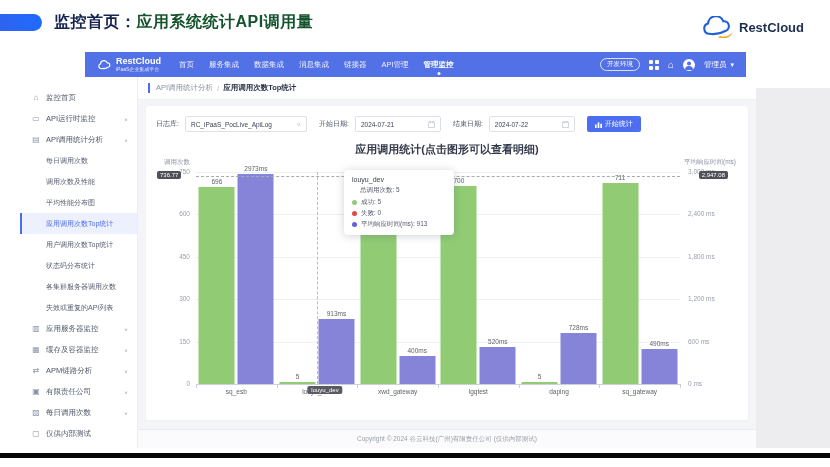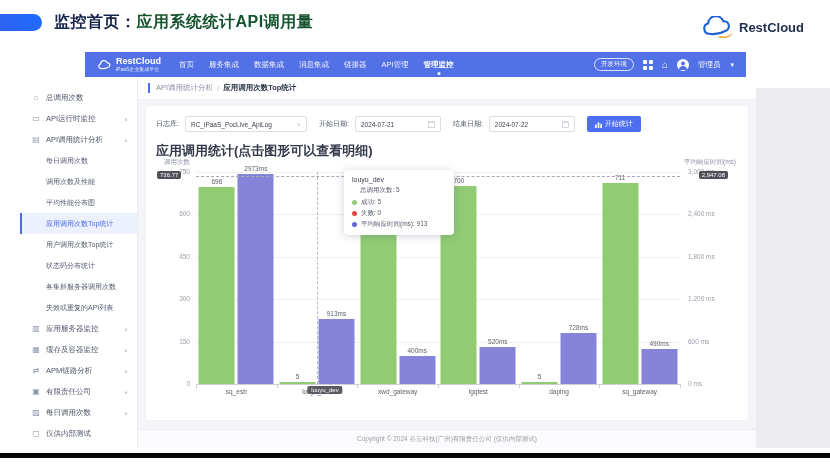--- a/index.html
+++ b/index.html
@@ -21,21 +21,21 @@
   .nav-brand .nb-name{font-size:9px;font-weight:bold;line-height:9px;}
   .nav-brand .nb-sub{font-size:5px;line-height:6px;opacity:.85;}
   .nav-menu{display:flex;align-items:center;gap:15px;margin-left:8px;}
   .nav-item{position:relative;font-size:7.5px;cursor:pointer;white-space:nowrap;opacity:.92;}
   .nav-item.active{font-weight:bold;opacity:1;}
   .nav-dot{position:absolute;left:50%;bottom:-5px;width:3px;height:3px;border-radius:50%;background:#fff;transform:translateX(-50%);}
   .nav-right{margin-left:auto;display:flex;align-items:center;gap:9px;padding-right:12px;}
   .env-pill{font-size:6.5px;border:1px solid rgba(255,255,255,.8);border-radius:8px;padding:1px 6px;}
   .icon-home{font-size:10px;line-height:10px;}
   .avatar{width:12px;height:12px;border-radius:50%;background:#fff;display:flex;align-items:center;justify-content:center;overflow:hidden;}
-  .user{display:flex;align-items:center;gap:10px;font-size:7.5px;}
+  .user{display:flex;align-items:center;gap:4px;font-size:7.5px;}
   .caret{font-size:7px;}
 
   
   .app-body{position:absolute;left:20px;top:77px;width:736px;height:371px;display:flex;background:#f4f5f8;}
   .right-gutter{position:absolute;left:756px;top:88px;width:74px;height:360px;background:#ededf0;}
 
   
   .sidebar{width:118px;background:#fff;border-right:1px solid #ededf0;padding-top:10px;box-sizing:border-box;}
   .sb-item{display:flex;align-items:center;height:21px;font-size:7.5px;color:#4d5567;cursor:pointer;padding-left:10px;box-sizing:border-box;}
   .sb-item.lvl2{padding-left:26px;font-size:7px;color:#555d6f;}
@@ -57,21 +57,21 @@
   .filters{display:flex;align-items:center;gap:6px;height:20px;}
   .f-label{font-size:7px;color:#4d5567;white-space:nowrap;}
   .f-box{display:flex;align-items:center;justify-content:space-between;height:16px;border:1px solid #dcdfe6;border-radius:2px;
          background:#fff;font-size:6.5px;color:#3e4455;padding:0 5px;box-sizing:border-box;}
   .f-select{width:122px;margin-right:6px;}
   .f-date{width:86px;margin-right:6px;}
   .f-chev{color:#b4bac6;font-size:6px;transform:scaleY(.8);}
   .btn{display:flex;align-items:center;gap:3px;height:16px;background:#4e6ef2;color:#fff;border-radius:2px;
        font-size:7px;padding:0 8px;cursor:pointer;border:none;}
 
-  .chart-title{text-align:left;font-size:13px;font-weight:bold;color:#33394a;margin-top:8px;height:12px;}
+  .chart-title{text-align:center;font-size:11px;font-weight:bold;color:#33394a;margin-top:8px;height:12px;}
 
   
   .chart{position:relative;height:256px;margin-top:2px;}
   .axis-name{position:absolute;top:2px;font-size:6.5px;color:#8b92a3;}
   .axis-name.left{left:8px;} .axis-name.right{right:2px;}
   .plot{position:absolute;left:40px;right:58px;top:16px;height:212px;border-bottom:1px solid #ccd0d9;}
   .gridline{position:absolute;left:0;right:0;height:1px;background:#f0f0f3;}
   .ytick{position:absolute;font-size:6.5px;color:#9aa0ab;line-height:8px;}
   .ytick.l{left:0;width:34px;text-align:right;}
   .ytick.r{right:0;width:54px;text-align:left;padding-left:4px;box-sizing:border-box;}
@@ -153,21 +153,21 @@
         <span>管理员</span>
         <span class="caret">▾</span>
       </span>
     </div>
   </div>
 
   <div class="app-body">
     <div class="sidebar" id="sidebar">
         <div class="sb-item lvl1">
           <span class="sb-icon">⌂</span>
-          <span>总调用次数</span>
+          <span>监控首页</span>
         </div>
         <div class="sb-item lvl1">
           <span class="sb-icon">▭</span>
           <span>API运行时监控</span>
           <span class="sb-chev">∨</span>
         </div>
         <div class="sb-item lvl1">
           <span class="sb-icon">▤</span>
           <span>API调用统计分析</span>
           <span class="sb-chev">∧</span>

